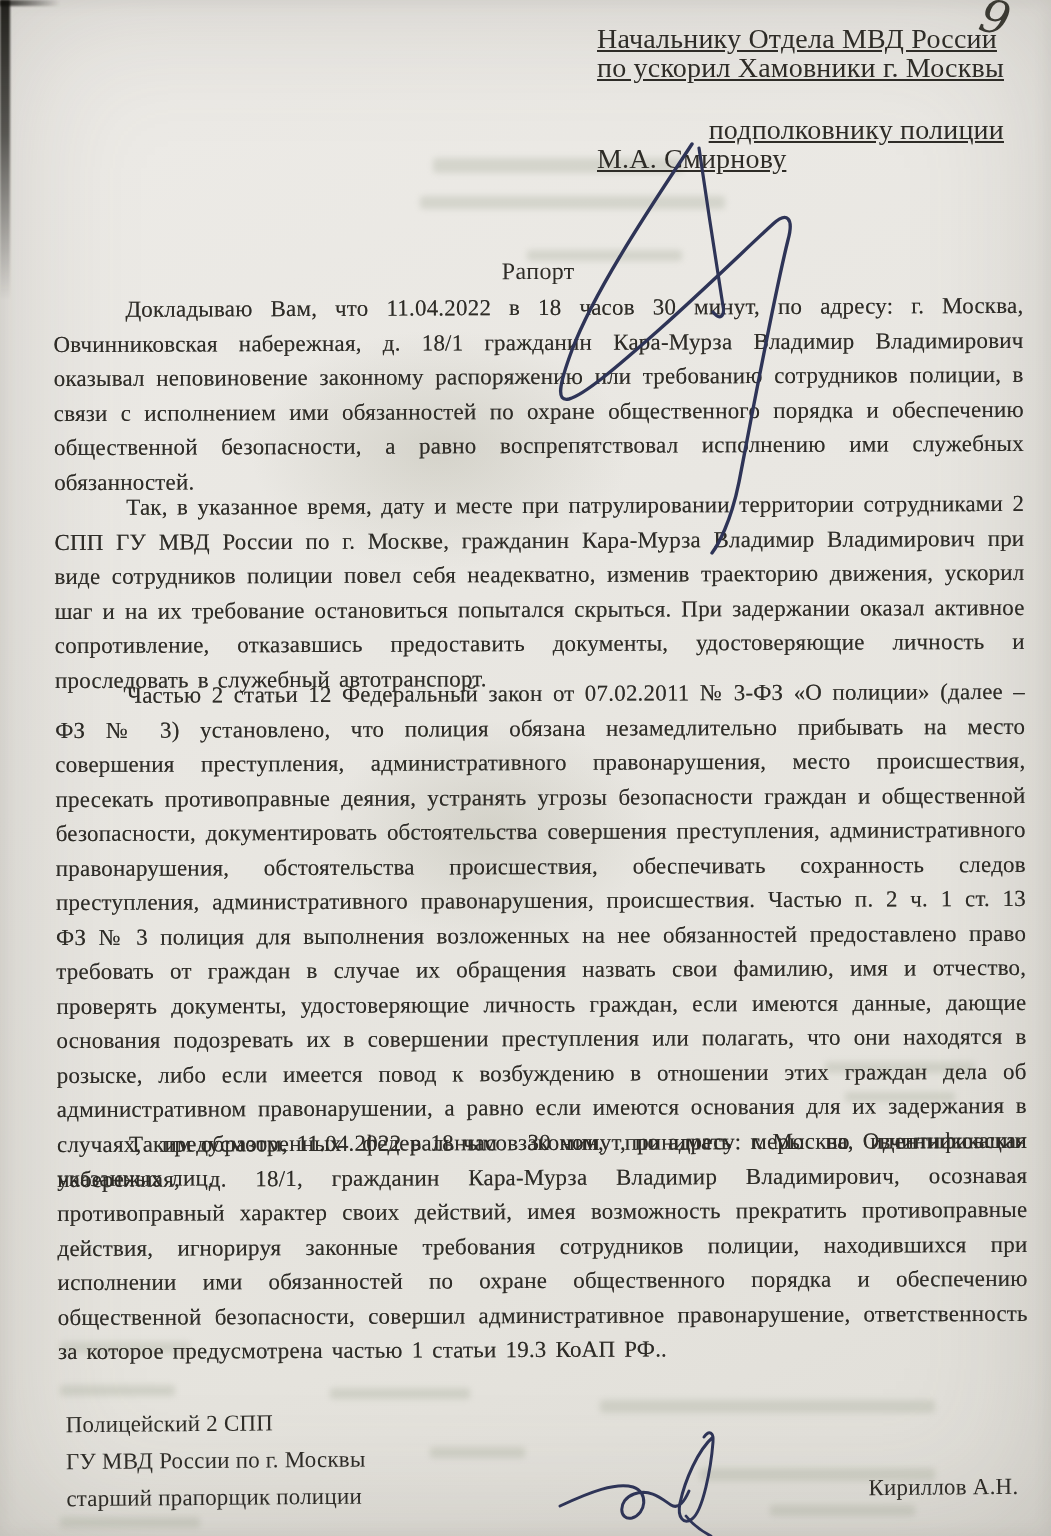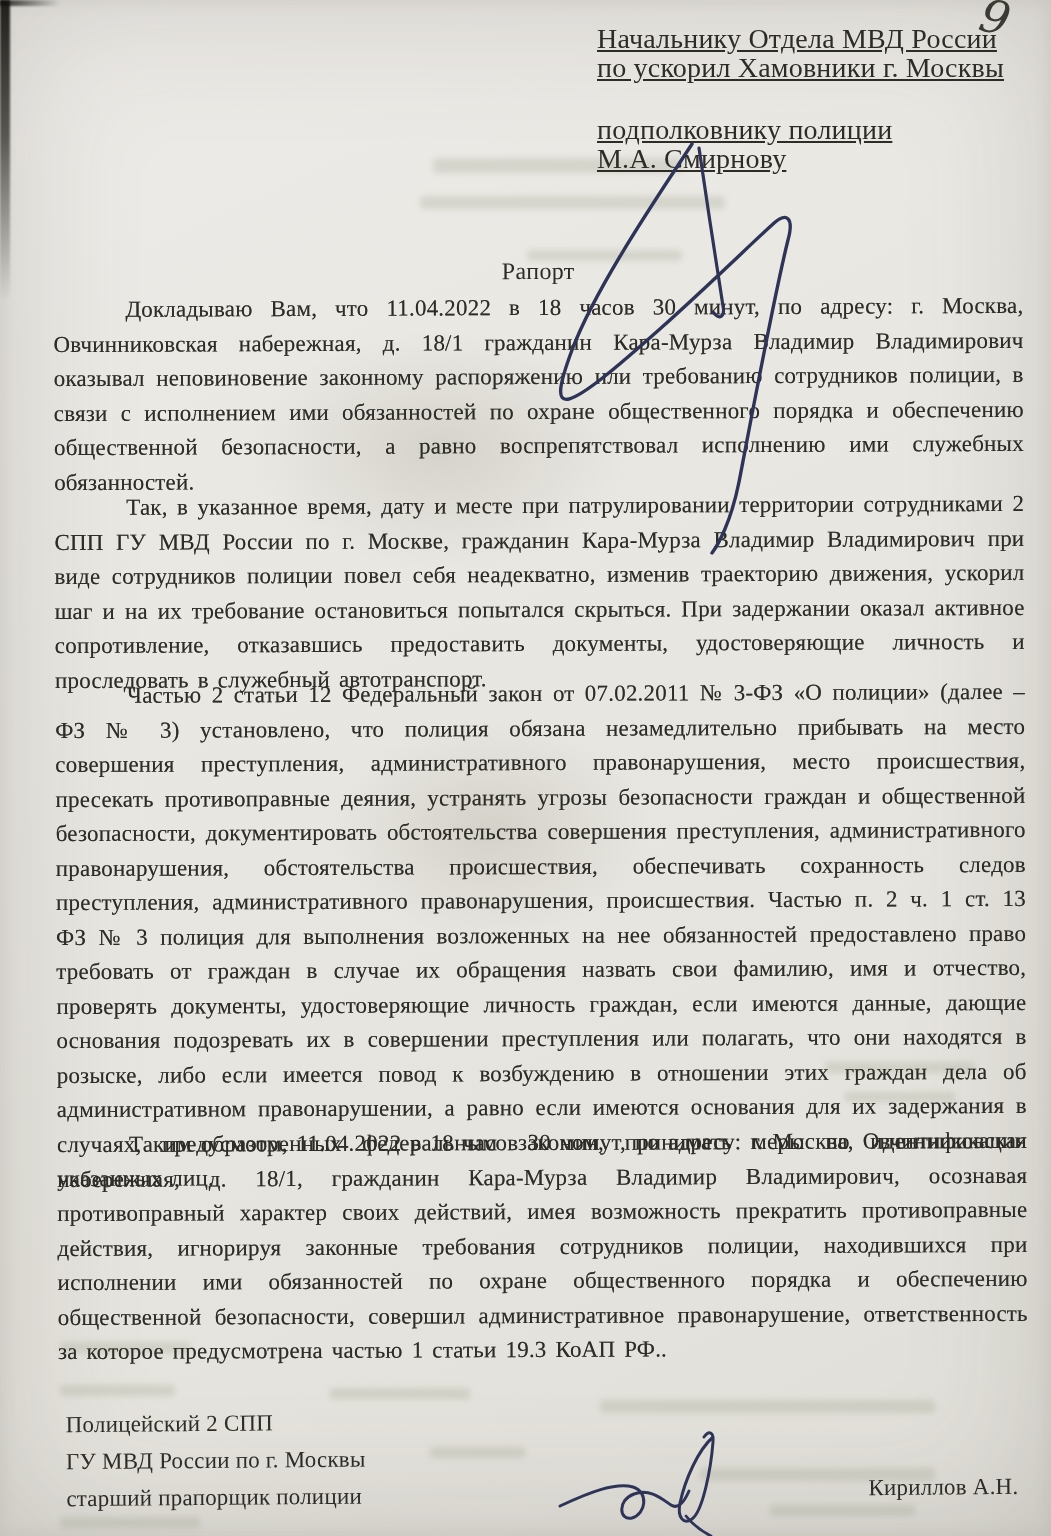--- a/index.html
+++ b/index.html
@@ -31,21 +31,21 @@
   .blob{
     position:absolute;border-radius:50%;
     background:radial-gradient(closest-side,rgba(173,172,156,.35),rgba(173,172,156,0));
   }
   
   .addressee{
     position:absolute;left:597px;top:24px;
     font-size:28px;line-height:29px;letter-spacing:.2px;text-decoration:underline;
   }
   .addressee p{margin:0;}
-  .addressee p.gap{margin-top:33px;}
+  .addressee p.gap{margin-top:33px;text-align:right;}
   .page-num{
     position:absolute;left:980px;top:-6px;width:60px;
     font-family:"DejaVu Serif",serif;font-style:italic;
     font-size:46px;color:#3b3a33;transform:rotate(14deg);
   }
   .bodytext{
     position:absolute;left:52px;top:0;width:970px;
     transform:rotate(-.25deg);
   }
   .doc-title{

